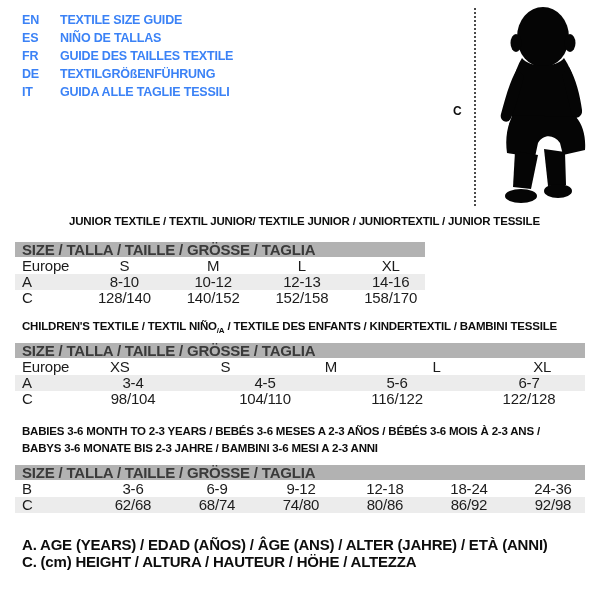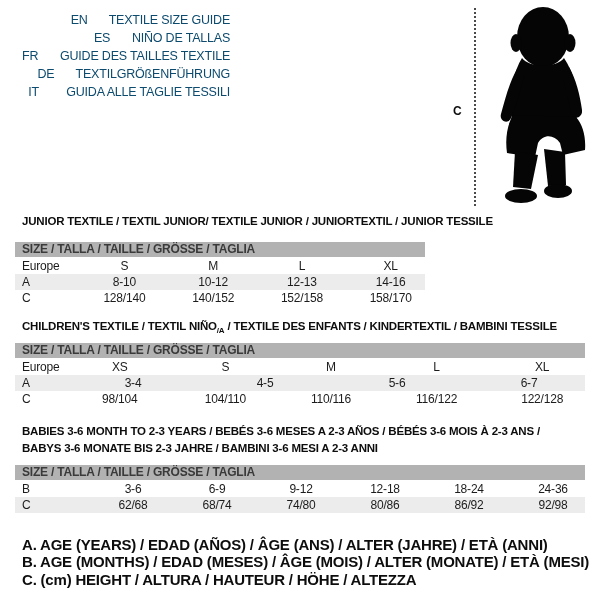--- a/index.html
+++ b/index.html
@@ -4,54 +4,54 @@
 <style>
   html,body { margin:0; padding:0; background:#fff; }
   .screen {
     position:relative; width:600px; height:600px; background:#ffffff;
     font-family:"Liberation Sans", sans-serif; color:#111;
     overflow:hidden; letter-spacing:-0.2px;
   }
 
   
   .lang-list { position:absolute; top:11px; left:22px; }
-  .lang-row { display:flex; font-weight:normal; font-size:12.5px; line-height:18px; color:#0c4a6e;justify-content:flex-end; }
+  .lang-row { display:flex; font-weight:bold; font-size:12.5px; line-height:18px; color:#3b82f6; }
   .lang-code { width:38px; }
 
   
   .figure-svg { position:absolute; left:486px; top:3px; }
   .measure-line { position:absolute; left:474px; top:8px; height:198px; width:0; border-left:2px dotted #4a4a4a; }
   .measure-label { position:absolute; left:453px; top:104px; font-weight:bold; font-size:12px; color:#0d0d0d; }
 
   
   .sec-title { position:absolute; left:22px; font-weight:bold; font-size:11.5px; line-height:17px; color:#0d0d0d; white-space:nowrap; }
   .sec-title sub { font-size:8px; }
 
   
-  .sizetable { position:absolute; left:15px; font-size:12px; color:#1c1c1c; }
+  .sizetable { position:absolute; left:15px; font-size:15px; color:#1c1c1c; }
   .t1 { width:410px; }
   .t2 { width:570px; }
   .t3 { width:570px; }
   .band {
     height:15px; line-height:15px; background:#b2b2b2; color:#3a3a3a;
     font-weight:bold; padding-left:7px; box-sizing:border-box;
   }
   .rows { margin-top:1px; }
   .trow { display:flex; height:16px; line-height:16px;gap:20px; }
   .rows .trow:nth-child(even) { background:#ececec; }
   .cell-label { padding-left:7px; box-sizing:border-box; text-align:left; }
   .t1 .cell-label { width:55px; }
   .t2 .cell-label { width:42px; }
   .t3 .cell-label { width:66px; }
   .cell { flex:1; text-align:center; }
 
   
   .notes { position:absolute; left:22px; top:536px; font-weight:bold; font-size:15px; line-height:17.3px; color:#0d0d0d; }
 
-  .pos-sec1-title { top:213px; }
+  .pos-sec1-title { top:213px;margin-left:47px; }
   .pos-sec1-table { top:242px; }
   .pos-sec2-title { top:318px; }
   .pos-sec2-table { top:343px; }
   .pos-sec3-title { top:423px; }
   .pos-sec3-table { top:465px; }
 </style>
 </head>
 <body>
 
 <div class="screen">
@@ -148,21 +148,20 @@
         <span class="cell-label">A</span>
         <span class="cell">3-4</span>
         <span class="cell">4-5</span>
         <span class="cell">5-6</span>
         <span class="cell">6-7</span>
       </div>
       <div class="trow">
         <span class="cell-label">C</span>
         <span class="cell">98/104</span>
         <span class="cell">104/110</span>
-        <span class="cell">110/116</span>
         <span class="cell">116/122</span>
         <span class="cell">122/128</span>
       </div>
     </div>
   </div>
 
   <div class="sec-title pos-sec3-title">
     <div>BABIES 3-6 MONTH TO 2-3 YEARS / BEBÉS 3-6 MESES A 2-3 AÑOS / BÉBÉS 3-6 MOIS À 2-3 ANS /</div>
     <div>BABYS 3-6 MONATE BIS 2-3 JAHRE / BAMBINI 3-6 MESI A 2-3 ANNI</div>
   </div>
@@ -185,17 +184,16 @@
         <span class="cell">74/80</span>
         <span class="cell">80/86</span>
         <span class="cell">86/92</span>
         <span class="cell">92/98</span>
       </div>
     </div>
   </div>
 
   <div class="notes">
     <div>A. AGE (YEARS) / EDAD (AÑOS) / ÂGE (ANS) / ALTER (JAHRE) / ETÀ (ANNI)</div>
-    <div>B. AGE (MONTHS) / EDAD (MESES) / ÂGE (MOIS) / ALTER (MONATE) / ETÀ (MESI)</div>
     <div>C. (cm) HEIGHT / ALTURA / HAUTEUR / HÖHE / ALTEZZA</div>
   </div>
 
 </div>
 
 </body></html>

